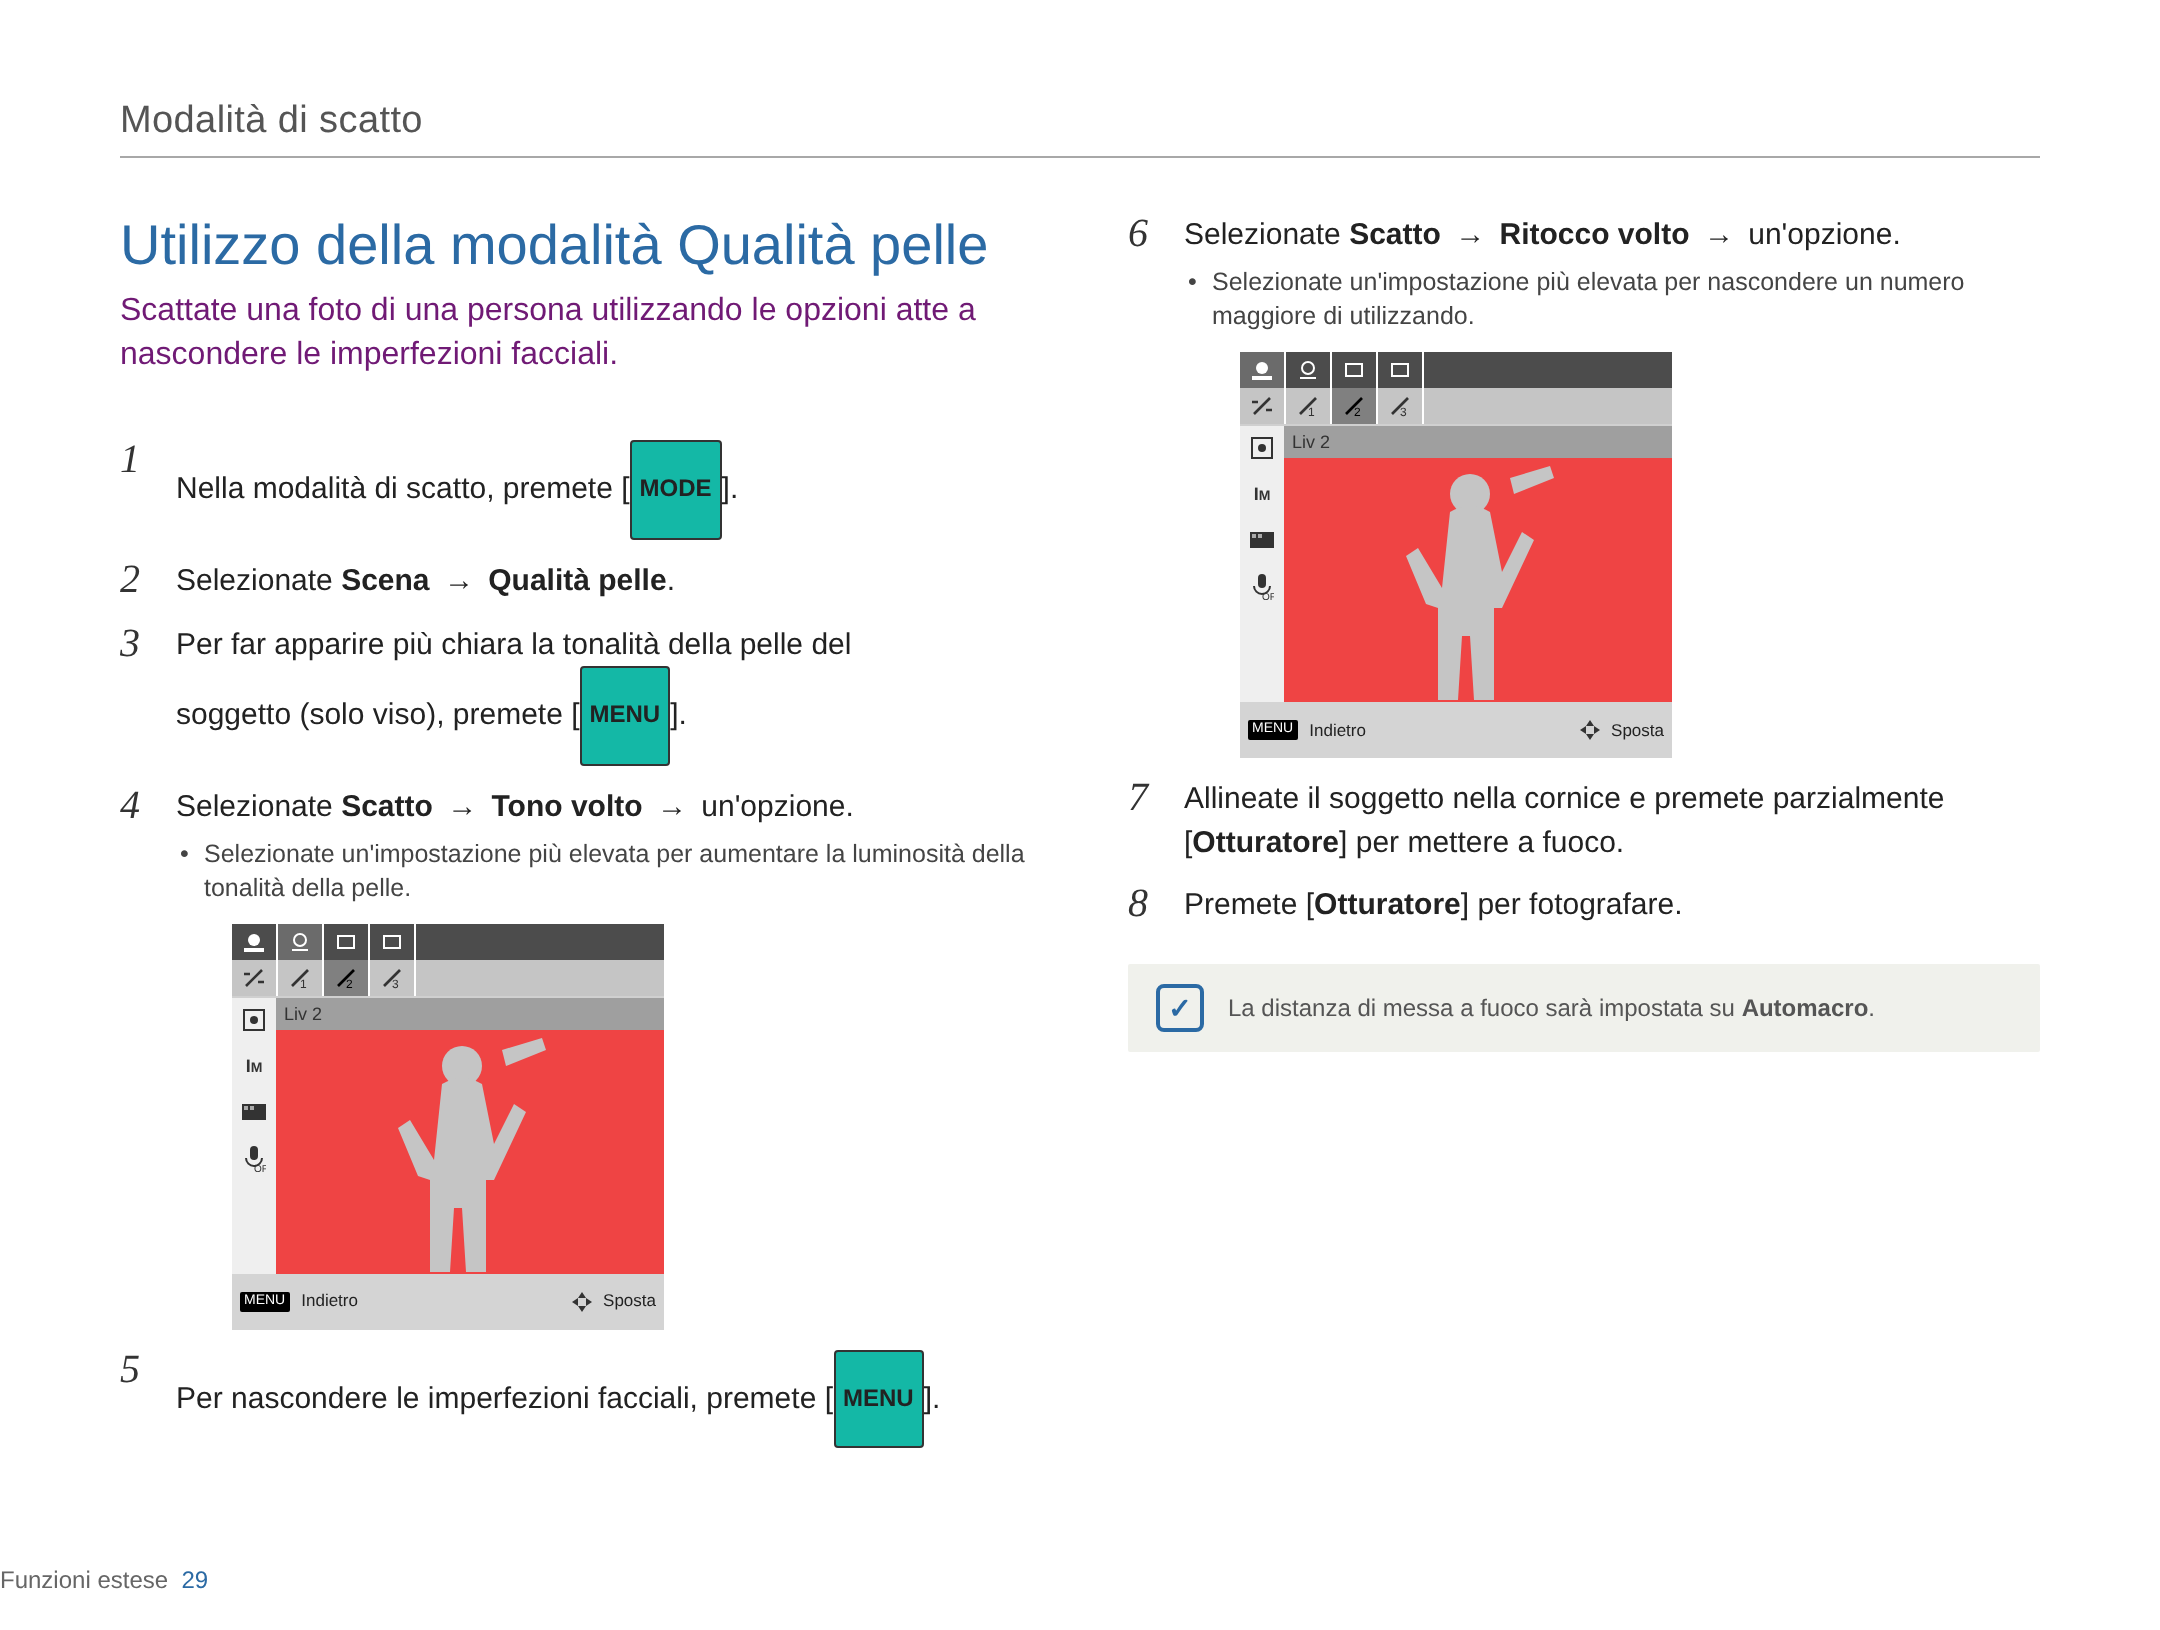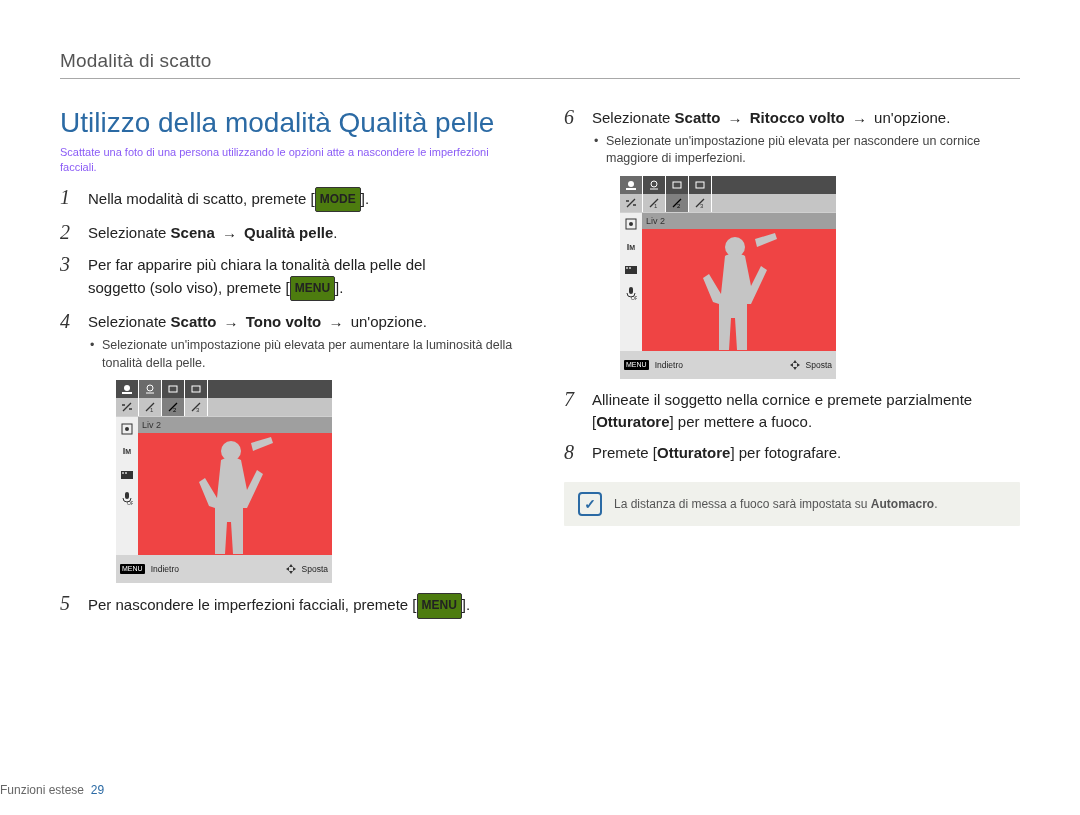--- a/index.html
+++ b/index.html
@@ -30,24 +30,24 @@
     gap: 48px;
   }
   .col { flex: 1; min-width: 0; }
   h2.section-title {
     color: #2b6aa4;
     font-size: 28px;
     font-weight: 400;
     margin: 0 0 6px 0;
   }
   .intro {
-    font-size: 11px;
-    color: #8b5cf6;
+    font-size: 16px;
+    color: #701a75;
     line-height: 1.35;
-    margin-bottom: 12px;
+    margin-bottom: 32px;
   }
   ol.steps {
     list-style: none;
     margin: 0;
     padding: 0;
   }
   ol.steps > li {
     position: relative;
     padding-left: 28px;
     margin-bottom: 10px;
@@ -60,27 +60,27 @@
     top: -4px;
     font-style: italic;
     font-family: Georgia, 'Times New Roman', serif;
     font-size: 20px;
     color: #333;
   }
   .arrow { padding: 0 3px; }
   .keycap {
     display: inline-block;
     border: 1px solid #333;
-    padding: 4px 4px;
+    padding: 16px 4px;
     font-size: 12px;
     font-weight: bold;
     line-height: 1.3;
     border-radius: 2px;
     vertical-align: 1px;
-    background: #4d7c0f;
+    background: #14b8a6;
   }
   ul.sub {
     list-style: none;
     margin: 4px 0 4px 0;
     padding: 0;
     font-size: 12.5px;
     color: #444;
   }
   ul.sub li {
     position: relative;
@@ -353,21 +353,21 @@
     <div class="col">
       <ol class="steps">
 
         <li>
           <span class="num">6</span>
           <span>Selezionate </span><b>Scatto</b>
           <span class="arrow">→</span>
           <b>Ritocco volto</b>
           <span class="arrow">→</span><span> un'opzione.</span>
           <ul class="sub">
-            <li>Selezionate un'impostazione più elevata per nascondere un cornice maggiore di imperfezioni.</li>
+            <li>Selezionate un'impostazione più elevata per nascondere un numero maggiore di utilizzando.</li>
           </ul>
 
           
           <div class="screen">
             <div class="rowbar dark">
               <div class="cell" style="background:#6b6b6b">
                 <svg class="mini-svg" width="14" height="12" viewBox="0 0 14 12">
                     <circle cx="7" cy="5" r="3" fill="#fff"></circle>
                     <rect x="2" y="9" width="10" height="2" fill="#fff"></rect>
                   </svg>

